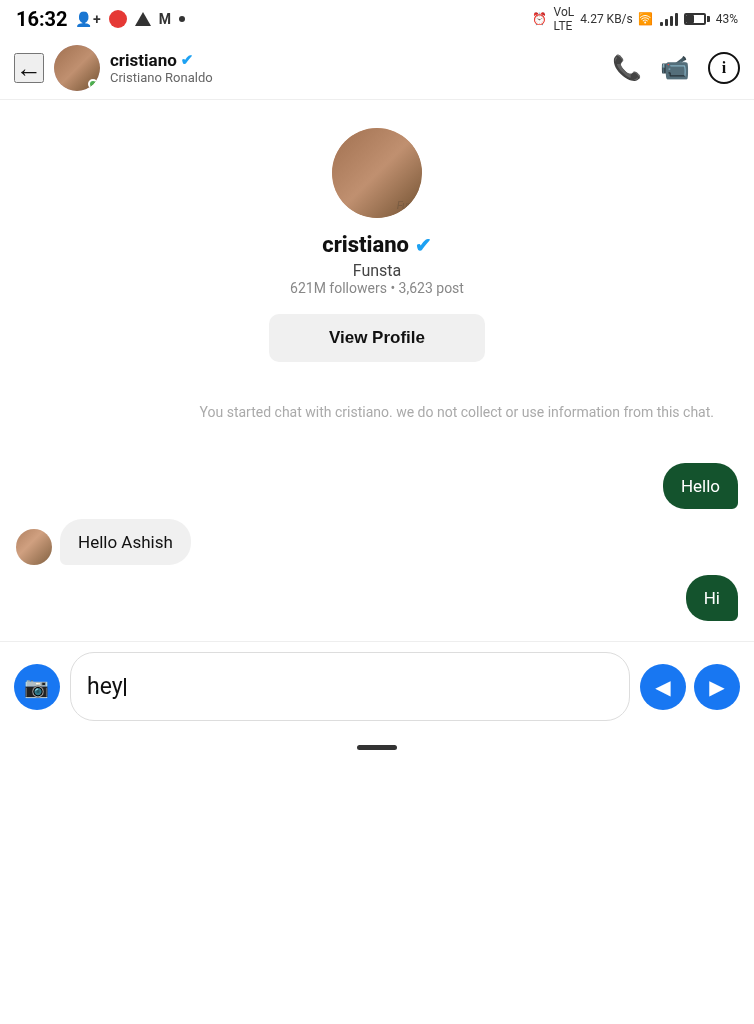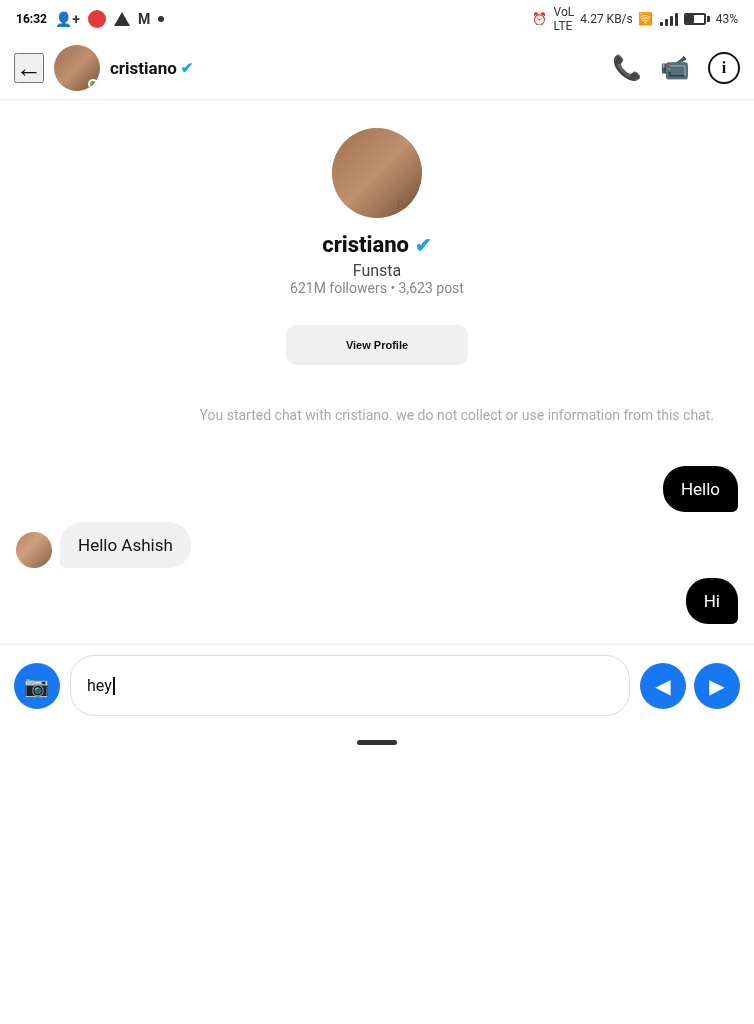--- a/index.html
+++ b/index.html
@@ -21,21 +21,21 @@
       background: #fff;
       height: 36px;
     }
     .status-left {
       display: flex;
       align-items: center;
       gap: 8px;
       font-size: 15px;
       font-weight: 600;
     }
-    .status-time { font-weight: 700; font-size: 12px; text-align: right; }
+    .status-time { font-weight: 700; font-size: 20px; text-align: right; }
     .status-icon-person {
       font-size: 14px;
       color: #333;
     }
     .status-icon-circle {
       width: 18px; height: 18px;
       background: #e53935;
       border-radius: 50%;
       display: inline-block;
     }
@@ -214,26 +214,26 @@
     .profile-username {
       font-size: 16px;
       color: #444;
       margin-top: 4px;
     }
     .profile-stats {
       font-size: 14px;
       color: #888;
     }
     .view-profile-btn {
-      margin-top: 29px;
+      margin-top: 18px;
       background: #f0f0f0;
       border: none;
       border-radius: 10px;
       padding: 14px 60px;
-      font-size: 11px;
+      font-size: 17px;
       font-weight: 700;
       color: #111;
       cursor: pointer;
       outline: none;
       text-align: right;
     }
 
     
     .chat-info-text {
       text-align: right;
@@ -263,21 +263,21 @@
       justify-content: flex-start;
     }
     .message-bubble {
       max-width: 70%;
       padding: 12px 18px;
       border-radius: 22px;
       font-size: 17px;
       line-height: 1.3;
     }
     .message-bubble.sent {
-      background: #000000;
+      background: #14532d;
       color: #fff;
       border-bottom-right-radius: 6px;
     }
     .message-bubble.received {
       background: #f0f0f0;
       color: #111;
       border-bottom-left-radius: 6px;
     }
     .msg-avatar {
       width: 36px;
@@ -315,21 +315,21 @@
       color: #fff;
     }
     .text-input-area {
       flex: 1;
       display: flex;
       align-items: center;
       background: #fff;
       border: 1.5px solid #ddd;
       border-radius: 24px;
       padding: 20px 16px;
-      font-size: 16px;
+      font-size: 23px;
       color: #111;
       min-height: 46px;
       position: relative;
     }
     .text-cursor {
       display: inline-block;
       width: 2px;
       height: 18px;
       background: #111;
       margin-left: 1px;
@@ -421,20 +421,21 @@
   <button class="back-btn">←</button>
   <div class="header-avatar">
     <div class="avatar-face"></div>
     <div class="online-dot"></div>
   </div>
   <div class="header-info">
     <div class="header-name">
       <span>cristiano</span>
       <span class="verified-badge">✔</span>
     </div>
+    <div class="header-username">Cristiano Ronaldo</div>
   </div>
   <div class="header-actions">
     <button class="header-action-btn">
       <span>📞</span>
     </button>
     <button class="header-action-btn">
       <span>📹</span>
     </button>
     <button class="header-action-btn">
       <span style="font-size:26px; border: 2px solid #111; border-radius:50%; width:32px; height:32px; display:flex; align-items:center; justify-content:center; font-size:16px; font-weight:700; font-family:serif;">i</span>

